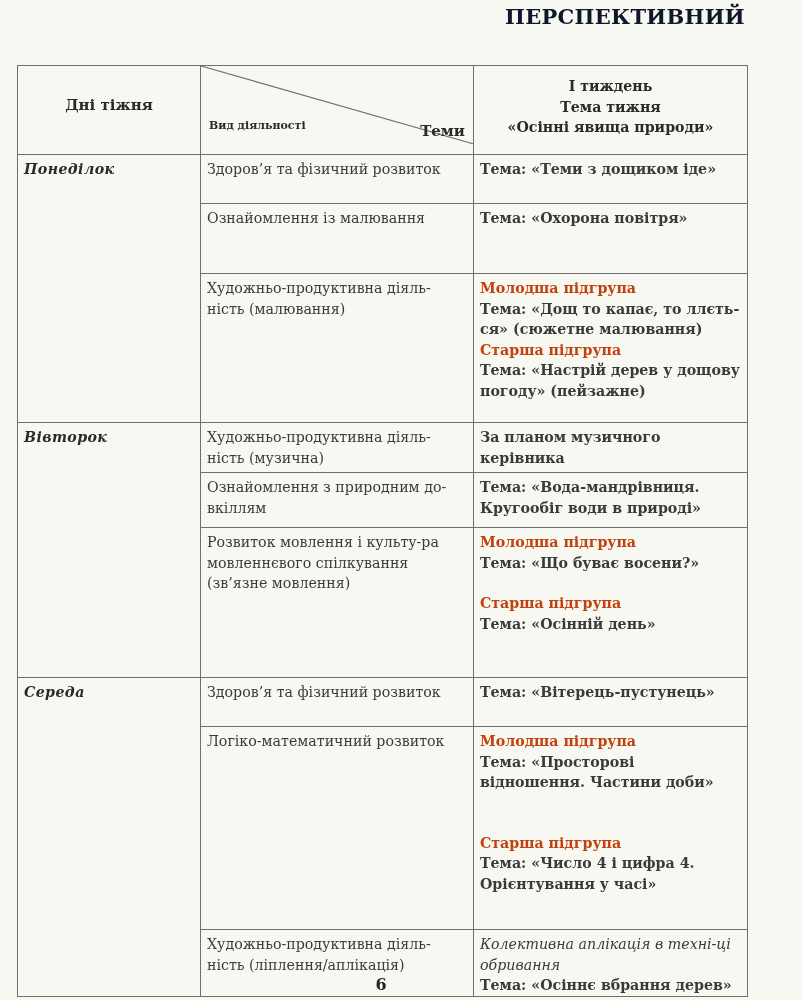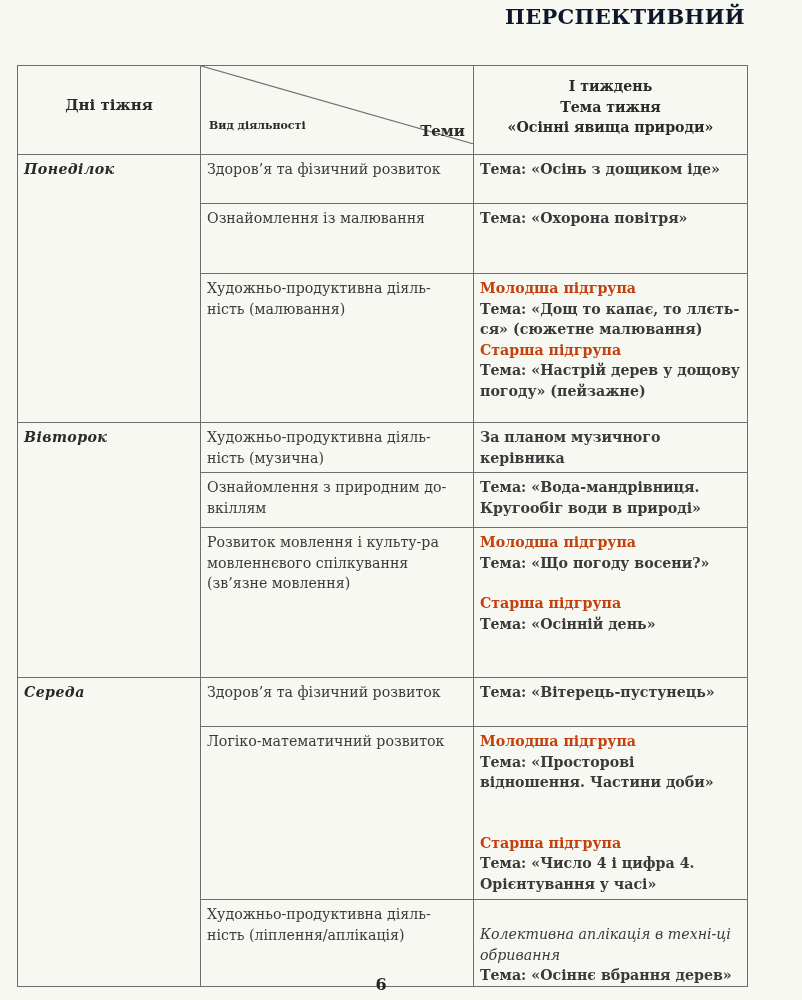--- a/index.html
+++ b/index.html
@@ -24,21 +24,21 @@
   .hdr-days { display:flex; align-items:center; justify-content:center; height:78px; font-size:15px; }
   .diag { position:relative; height:78px; }
   .diag svg { position:absolute; left:0; top:0; }
   .diag .topics { position:absolute; right:8px; top:10px; font-size:15px;margin-top:45px; }
   .diag .activity { position:absolute; left:8px; bottom:8px; font-size:11px; }
   .week { text-align:center; line-height:20px; padding-top:10px !important; font-size:14.5px; }
   .day { font-weight:bold; font-style:italic; font-size:14.5px; letter-spacing:0.4px; }
   .sub { font-weight:bold; color:#c2410c; }
   .themetxt { font-weight:600; color:#3a3a3a; }
   .plain { color:#3a3a3a; }
-  .ital { font-style:italic; color:#3a3a3a;margin-top:20px; }
+  .ital { font-style:italic; color:#3a3a3a; }
   .gap { height:20px; }
   .page-num {
     position:absolute; left:0; width:762px; top:975px; text-align:center;
     font-weight:bold; font-size:16px; color:#222;
   }
 </style>
 </head>
 <body>
 
 <div class="page-header">ПЕРСПЕКТИВНИЙ</div>
@@ -66,21 +66,21 @@
     <td class="week">
       <div>І тиждень</div>
       <div>Тема тижня</div>
       <div>«Осінні явища природи»</div>
     </td>
   </tr>
 
   <tr style="height:49px">
     <td rowspan="3" class="day">Понеділок</td>
     <td class="plain">Здоров’я та фізичний розвиток</td>
-    <td class="themetxt">Тема: «Осінь з дощиком іде»</td>
+    <td class="themetxt">Тема: «Теми з дощиком іде»</td>
   </tr>
   <tr style="height:70px">
     <td class="plain">Ознайомлення із малювання</td>
     <td class="themetxt">Тема: «Охорона повітря»</td>
   </tr>
   <tr style="height:149px">
     <td class="plain">Художньо-продуктивна діяль-ність (малювання)</td>
     <td>
       <div class="sub">Молодша підгрупа</div>
       <div class="themetxt">Тема: «Дощ то капає, то ллєть-ся» (сюжетне малювання)</div>
@@ -95,33 +95,33 @@
     <td class="themetxt">За планом музичного керівника</td>
   </tr>
   <tr style="height:55px">
     <td class="plain">Ознайомлення з природним до-вкіллям</td>
     <td class="themetxt">Тема: «Вода-мандрівниця. Кругообіг води в природі»</td>
   </tr>
   <tr style="height:150px">
     <td class="plain">Розвиток мовлення і культу-ра мовленнєвого спілкування (зв’язне мовлення)</td>
     <td>
       <div class="sub">Молодша підгрупа</div>
-      <div class="themetxt">Тема: «Що погоду восени?»</div>
+      <div class="themetxt">Тема: «Що буває восени?»</div>
       <div class="gap"></div>
       <div class="sub">Старша підгрупа</div>
       <div class="themetxt">Тема: «Осінній день»</div>
     </td>
   </tr>
 
   <tr style="height:49px">
     <td rowspan="3" class="day">Середа</td>
     <td class="plain">Здоров’я та фізичний розвиток</td>
     <td class="themetxt">Тема: «Вітерець-пустунець»</td>
   </tr>
-  <tr style="height:173px">
+  <tr style="height:203px">
     <td class="plain">Логіко-математичний розвиток</td>
     <td>
       <div class="sub">Молодша підгрупа</div>
       <div class="themetxt">Тема: «Просторові відношення. Частини доби»</div>
       <div class="gap"></div>
           <div class="gap"></div>
       <div class="sub">Старша підгрупа</div>
       <div class="themetxt">Тема: «Число 4 і цифра 4. Орієнтування у часі»</div>
     </td>
   </tr>

